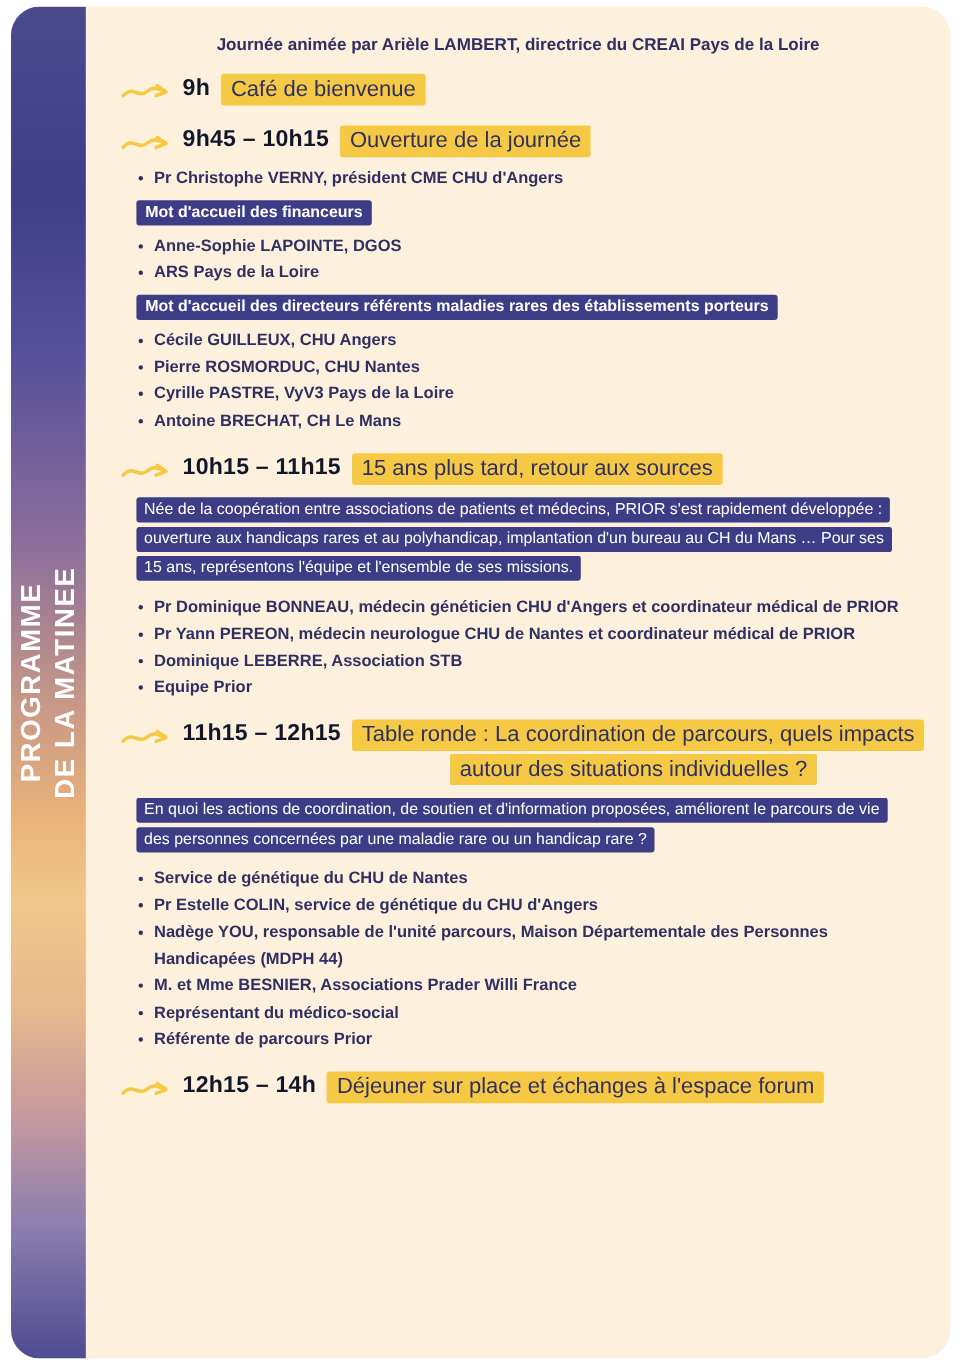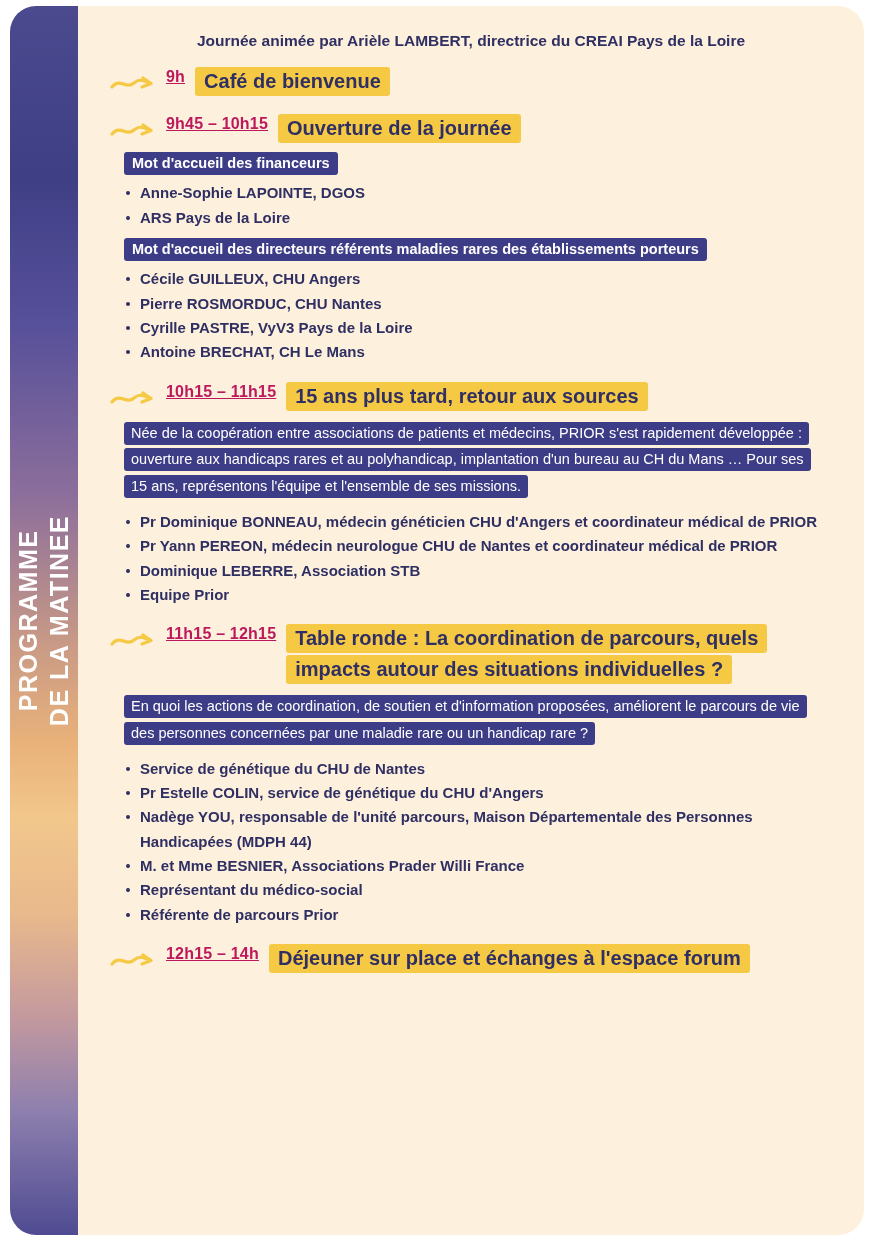--- a/index.html
+++ b/index.html
@@ -97,33 +97,33 @@
     margin: 16px 0 6px 0;
   }
   .arrow {
     flex: 0 0 auto;
     width: 46px;
     margin-top: 10px;
   }
   .arrow svg { display: block; }
   .time {
     flex: 0 0 auto;
-    font-size: 16px;
-    font-weight: bold;
-    color: #be185d;
+    font-size: 21px;
+    font-weight: bold;
+    color: #0f172a;
     letter-spacing: 0.2px;
     white-space: nowrap;
     padding-top: 2px;
-    text-decoration: underline;
   }
   .title-hl {
     font-size: 20px;
-    font-weight: bold;
+    font-weight: normal;
     color: #2f2f63;
     line-height: 1.55;
+    text-align: center;
   }
   .title-hl span.hl {
     background: #f6c945;
     padding: 3px 9px 4px 9px;
     border-radius: 3px;
     box-decoration-break: clone;
     -webkit-box-decoration-break: clone;
   }
   .title-wrap {
     max-width: 540px;
@@ -223,20 +223,23 @@
               <path d="M2 11 C 10 1, 16 14, 24 7 C 30 2, 34 5, 40 7" fill="none" stroke="#f6c945" stroke-width="3.2" stroke-linecap="round"></path>
               <path d="M33 2 L41 7.5 L32 11" fill="none" stroke="#f6c945" stroke-width="3.2" stroke-linecap="round" stroke-linejoin="round"></path>
             </svg>
           </span>
           <span class="time">9h45 – 10h15</span>
           <div class="title-wrap">
             <div class="title-hl"><span class="hl">Ouverture de la journée</span></div>
           </div>
         </div>
 
+        <ul class="people">
+          <li>Pr Christophe VERNY, président CME CHU d'Angers</li>
+        </ul>
 
         <div class="badge-line indent-badge">
           <span class="bg">Mot d'accueil des financeurs</span>
         </div>
 
         <ul class="people">
           <li>Anne-Sophie LAPOINTE, DGOS</li>
           <li>ARS Pays de la Loire</li>
         </ul>
 

